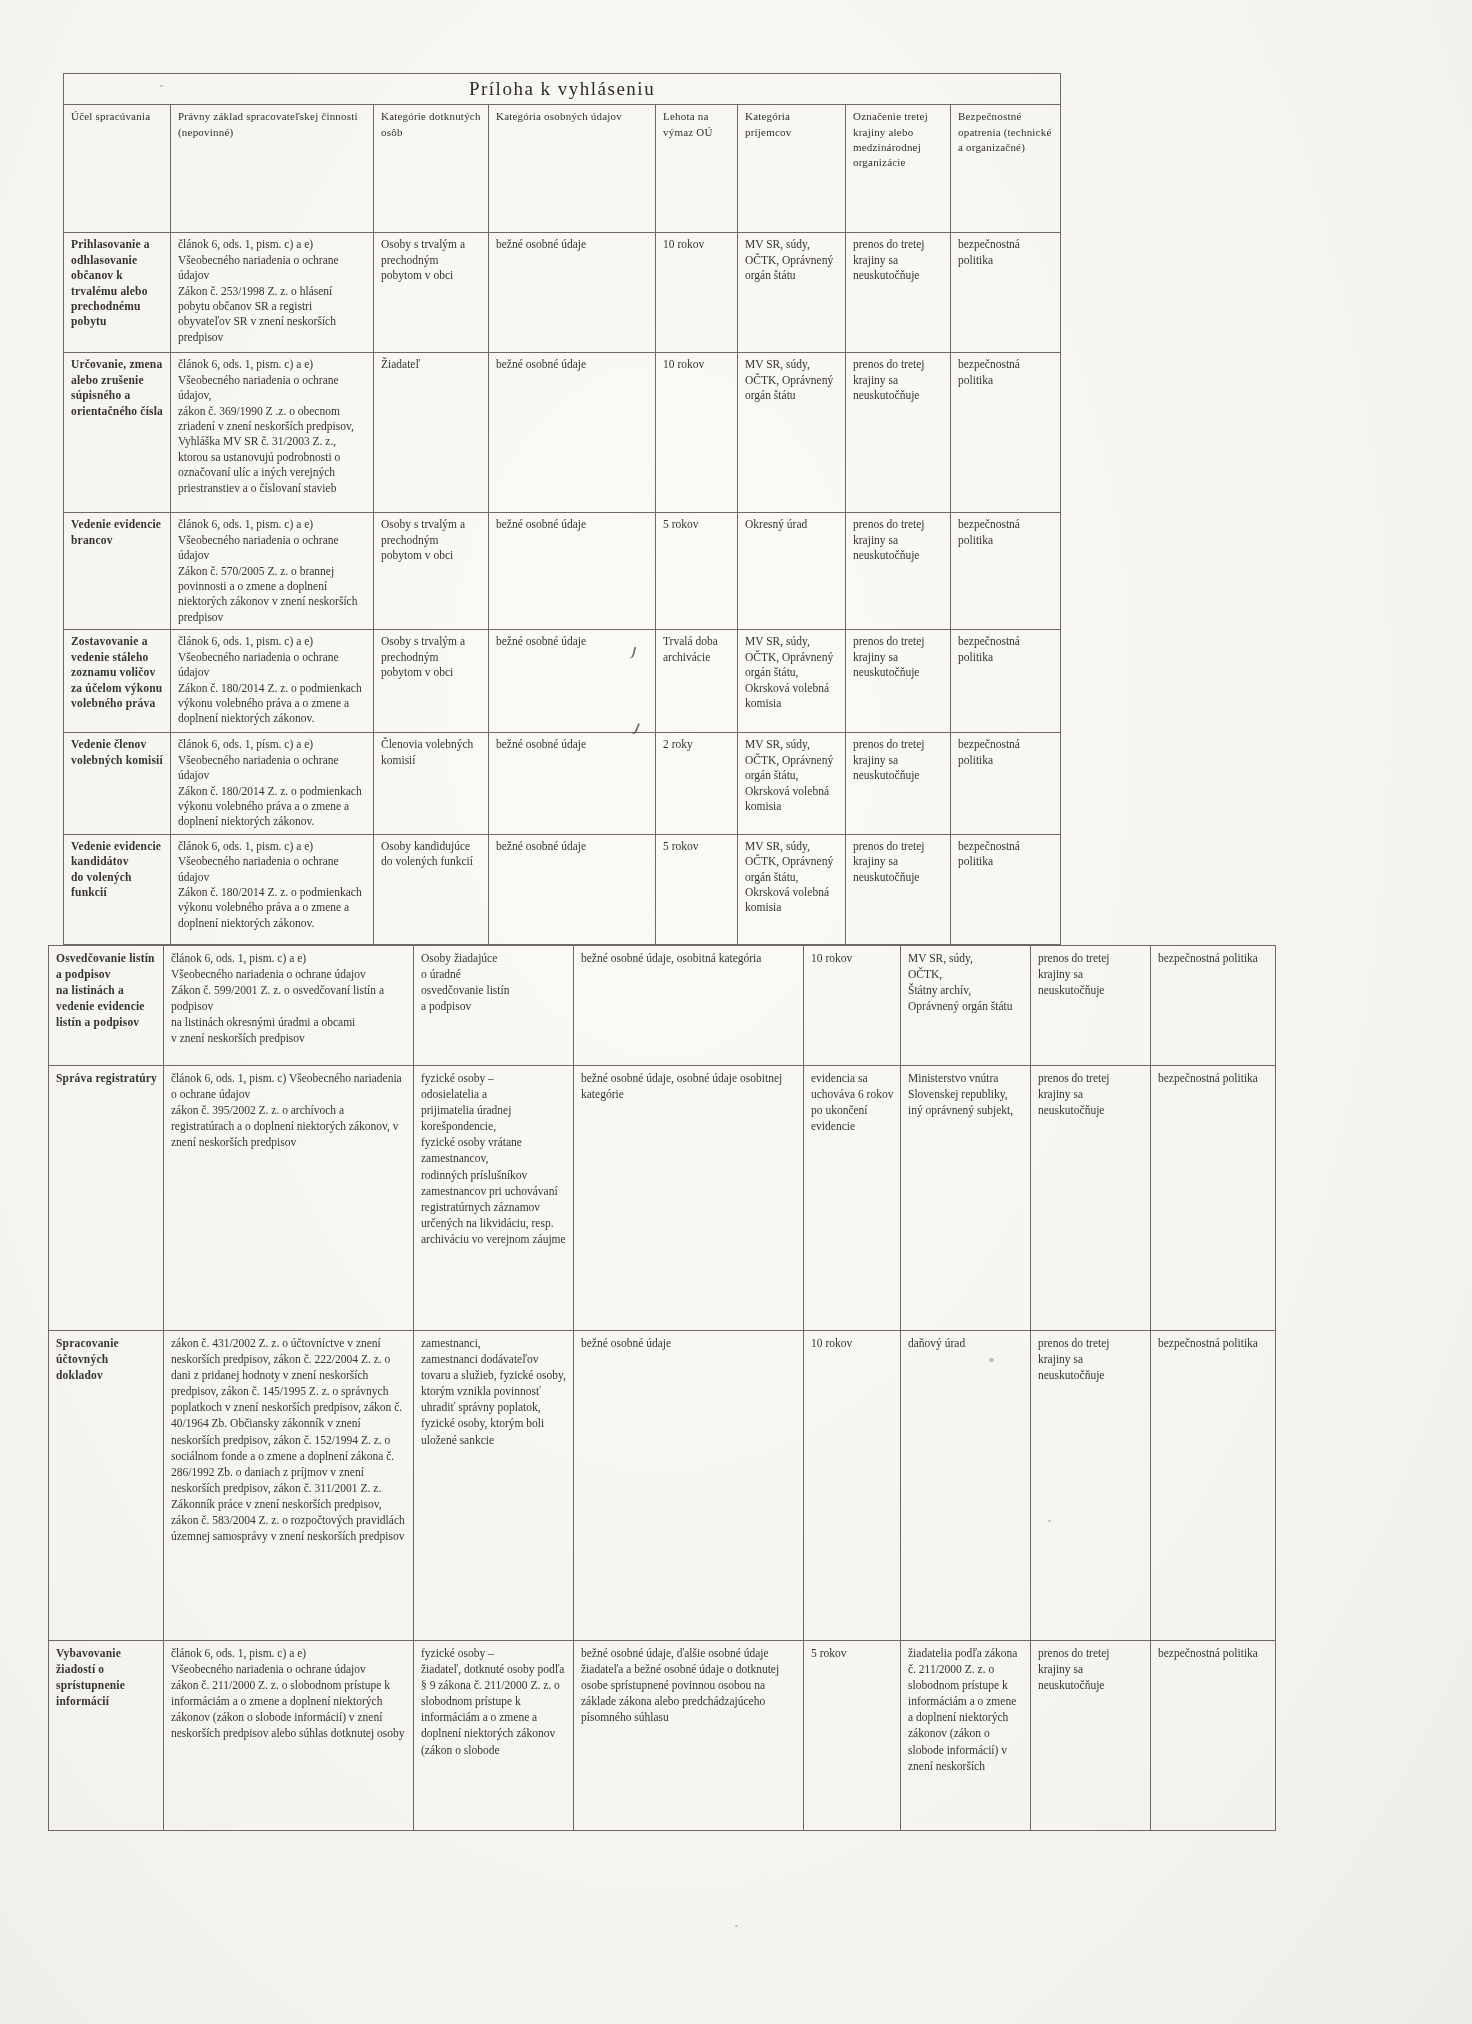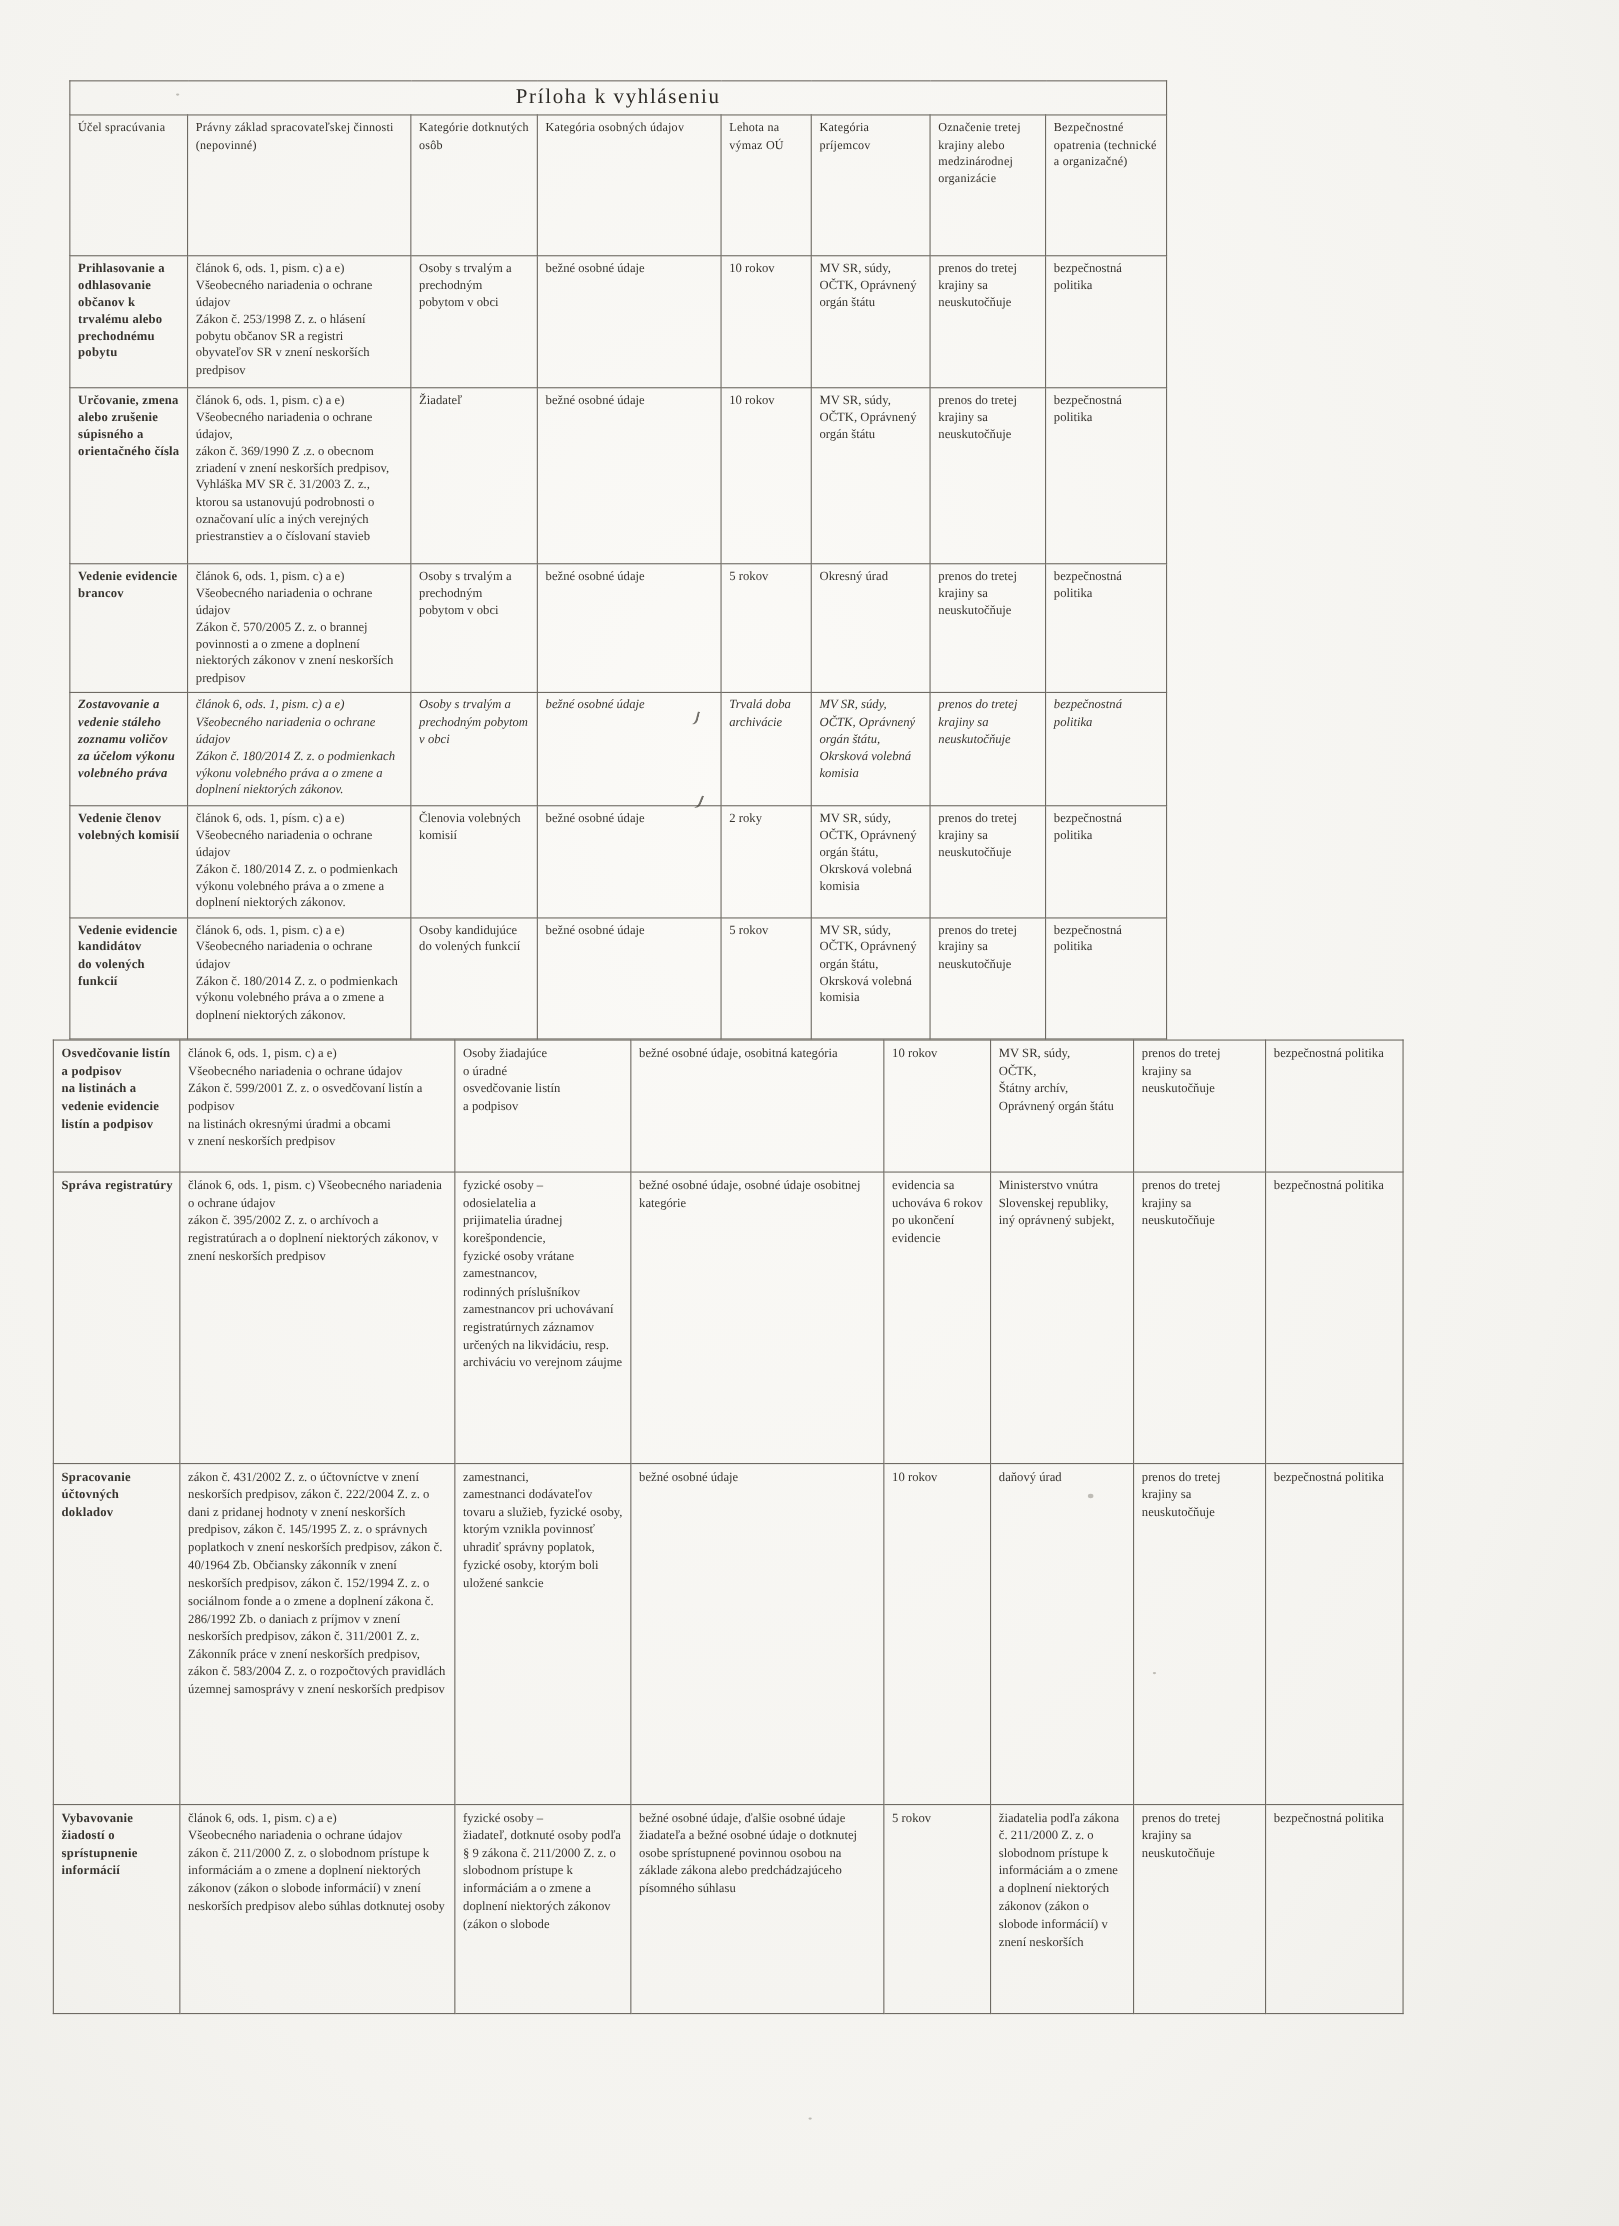--- a/index.html
+++ b/index.html
@@ -29,21 +29,21 @@
   }
   .head th{font-size:11px;line-height:1.38;color:#33302b;letter-spacing:.2px;}
   td.purpose{font-weight:bold;letter-spacing:.2px;}
   
   .t1{left:63px;top:73px;}
   .t1 table{width:997px;}
   .t1 tr.head{height:128px;}
   .t1 tbody tr:nth-child(1){height:120px;}
   .t1 tbody tr:nth-child(2){height:160px;}
   .t1 tbody tr:nth-child(3){height:115px;}
-  .t1 tbody tr:nth-child(4){height:103px;font-style:italic;}
+  .t1 tbody tr:nth-child(4){height:103px;}
   .t1 tbody tr:nth-child(5){height:97px;}
   .t1 tbody tr:nth-child(6){height:110px;}
   
   .t2{left:48px;top:945px;}
   .t2 table{width:1227px;}
   .t2 tbody tr:nth-child(1){height:120px;padding-left:30px;}
   .t2 tbody tr:nth-child(2){height:265px;}
   .t2 tbody tr:nth-child(3){height:310px;}
   .t2 tbody tr:nth-child(4){height:190px;}
   .t2 td{line-height:1.4;}

